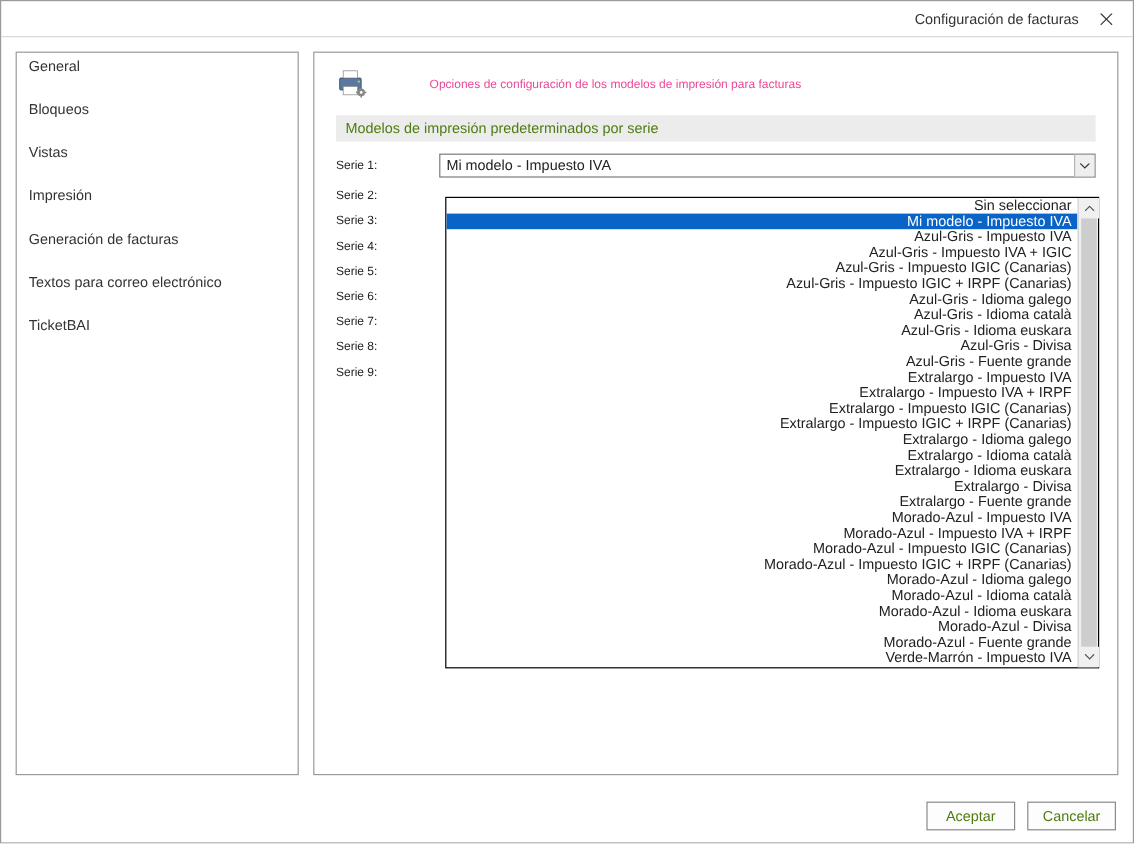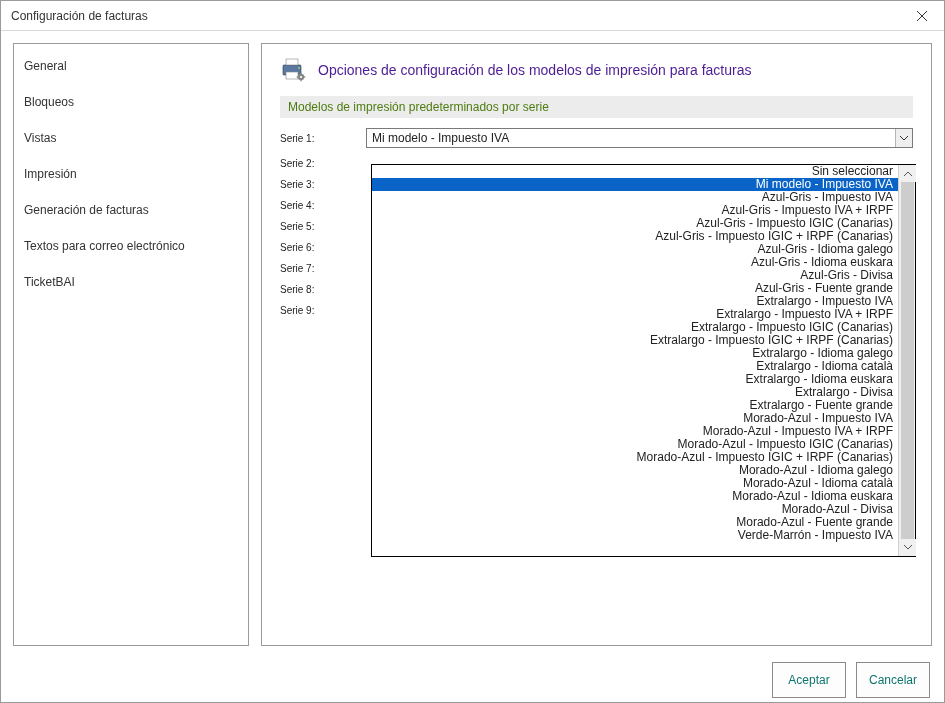--- a/index.html
+++ b/index.html
@@ -1,29 +1,29 @@
 <!DOCTYPE html>
 <html><head>
 <meta charset="utf-8">
 <style>
   * { box-sizing: border-box; }
   html, body { margin:0; padding:0; font-family: "Segoe UI", Tahoma, Arial, sans-serif; font-size:12px; color:#222; background:#fff; }
   .window { width:945px; height:703px; border:1px solid #9a9a9a; position:relative; display:flex; flex-direction:column; }
-  .titlebar { height:30px; display:flex; align-items:center; justify-content:space-between; padding:0 0 0 10px; border-bottom:1px solid #d8d8d8; }
+  .titlebar { height:30px; display:flex; align-items:center; justify-content:flex-end; padding:0 0 0 10px; border-bottom:1px solid #d8d8d8; }
   .title-text { font-size:12px; color:#333; }
   .close-btn { width:45px; height:30px; display:flex; align-items:center; justify-content:center; cursor:pointer; }
 
   .body-area { flex:1 1 auto; display:flex; padding:12px; gap:12px; overflow:hidden; }
   .sidebar { width:236px; border:1px solid #9a9a9a; padding:4px 0; background:#fff; }
-  .sidebar-item { padding:0 10px; height:36px; display:flex; align-items:center; color:#333; cursor:pointer; }
+  .sidebar-item { padding:0 10px; height:36px; display:flex; align-items:flex-start; color:#333; cursor:pointer; }
   .sidebar-item.selected { background:#c6c6c6; }
 
   .main-panel { flex:1; border:1px solid #9a9a9a; padding:14px 18px 14px 18px; display:flex; flex-direction:column; position:relative; }
   .panel-header { display:flex; align-items:center; gap:12px; margin-bottom:14px; }
-  .panel-header .heading { font-size:14px; color:#4c1d95; }
+  .panel-header .heading { font-size:10px; color:#ec4899;margin-left:40px; }
   .printer-icon svg { display:block; }
 
   .section-bar { background:#ececec; padding:4px 8px; font-size:12px; color:#4d7c0f; margin-bottom:10px; }
 
   .series-grid { display:grid; grid-template-columns:80px 1fr; row-gap:10px; column-gap:6px; align-items:center; max-width:640px;}
   .series-label { font-size:10px; color:#222; }
   .combo { position:relative; height:20px; }
   .combo-display { width:100%; height:20px; border:1px solid #7a7a7a; background:#fff; display:flex; align-items:center; padding-left:5px; font-size:12px; position:relative; }
   .combo-display .arrow { position:absolute; right:0; top:0; width:17px; height:100%; border-left:1px solid #b5b5b5; display:flex; align-items:center; justify-content:center; background:#efefef; }
 
@@ -31,21 +31,21 @@
   .dropdown { position:absolute; left:370px; top:163px; right:28px; height:393px; border:1px solid #000; background:#fff; display:flex; }
   .dropdown-list { flex:1; overflow:hidden;text-align:right; }
   .dd-item { padding:0 5px; height:13px; line-height:13px; font-size:12px; white-space:nowrap; cursor:pointer; }
   .dd-item.highlight { background:#0a63c6; color:#fff; }
   .dd-scroll { width:17px; background:#f0f0f0; border-left:1px solid #d0d0d0; position:relative; }
   .dd-scroll .up, .dd-scroll .down { position:absolute; left:0; width:17px; height:17px; display:flex; align-items:center; justify-content:center; background:#f0f0f0; }
   .dd-scroll .up { top:0; } .dd-scroll .down { bottom:0; }
   .dd-scroll .thumb { position:absolute; left:2px; top:17px; width:13px; bottom:17px; background:#cdcdcd; }
 
   .footer { height:44px; display:flex; align-items:center; justify-content:flex-end; gap:10px; padding:0 14px; }
-  .btn { min-width:74px; height:36px; border:1px solid #8a8a8a; background:#fdfdfd; display:flex; align-items:center; justify-content:center; font-size:12px; color:#0f766e; cursor:pointer; padding:0 12px; }
+  .btn { min-width:74px; height:24px; border:1px solid #8a8a8a; background:#fdfdfd; display:flex; align-items:center; justify-content:center; font-size:12px; color:#4d7c0f; cursor:pointer; padding:0 12px; }
 </style>
 </head>
 <body>
 
 <div class="window">
 
   <div class="titlebar">
     <span class="title-text">Configuración de facturas</span>
     <div class="close-btn">
       <svg width="10" height="10" viewBox="0 0 10 10">
@@ -136,24 +136,25 @@
       </div>
 
     </div>
   </div>
 
   <div class="dropdown">
     <div class="dropdown-list" id="dropdown-list">
         <div class="dd-item">Sin seleccionar</div>
         <div class="dd-item highlight">Mi modelo - Impuesto IVA</div>
         <div class="dd-item">Azul-Gris - Impuesto IVA</div>
-        <div class="dd-item">Azul-Gris - Impuesto IVA + IRPF</div>
+        <div class="dd-item">Azul-Gris - Impuesto IVA + IGIC</div>
         <div class="dd-item">Azul-Gris - Impuesto IGIC (Canarias)</div>
         <div class="dd-item">Azul-Gris - Impuesto IGIC + IRPF (Canarias)</div>
         <div class="dd-item">Azul-Gris - Idioma galego</div>
+        <div class="dd-item">Azul-Gris - Idioma català</div>
         <div class="dd-item">Azul-Gris - Idioma euskara</div>
         <div class="dd-item">Azul-Gris - Divisa</div>
         <div class="dd-item">Azul-Gris - Fuente grande</div>
         <div class="dd-item">Extralargo - Impuesto IVA</div>
         <div class="dd-item">Extralargo - Impuesto IVA + IRPF</div>
         <div class="dd-item">Extralargo - Impuesto IGIC (Canarias)</div>
         <div class="dd-item">Extralargo - Impuesto IGIC + IRPF (Canarias)</div>
         <div class="dd-item">Extralargo - Idioma galego</div>
         <div class="dd-item">Extralargo - Idioma català</div>
         <div class="dd-item">Extralargo - Idioma euskara</div>

